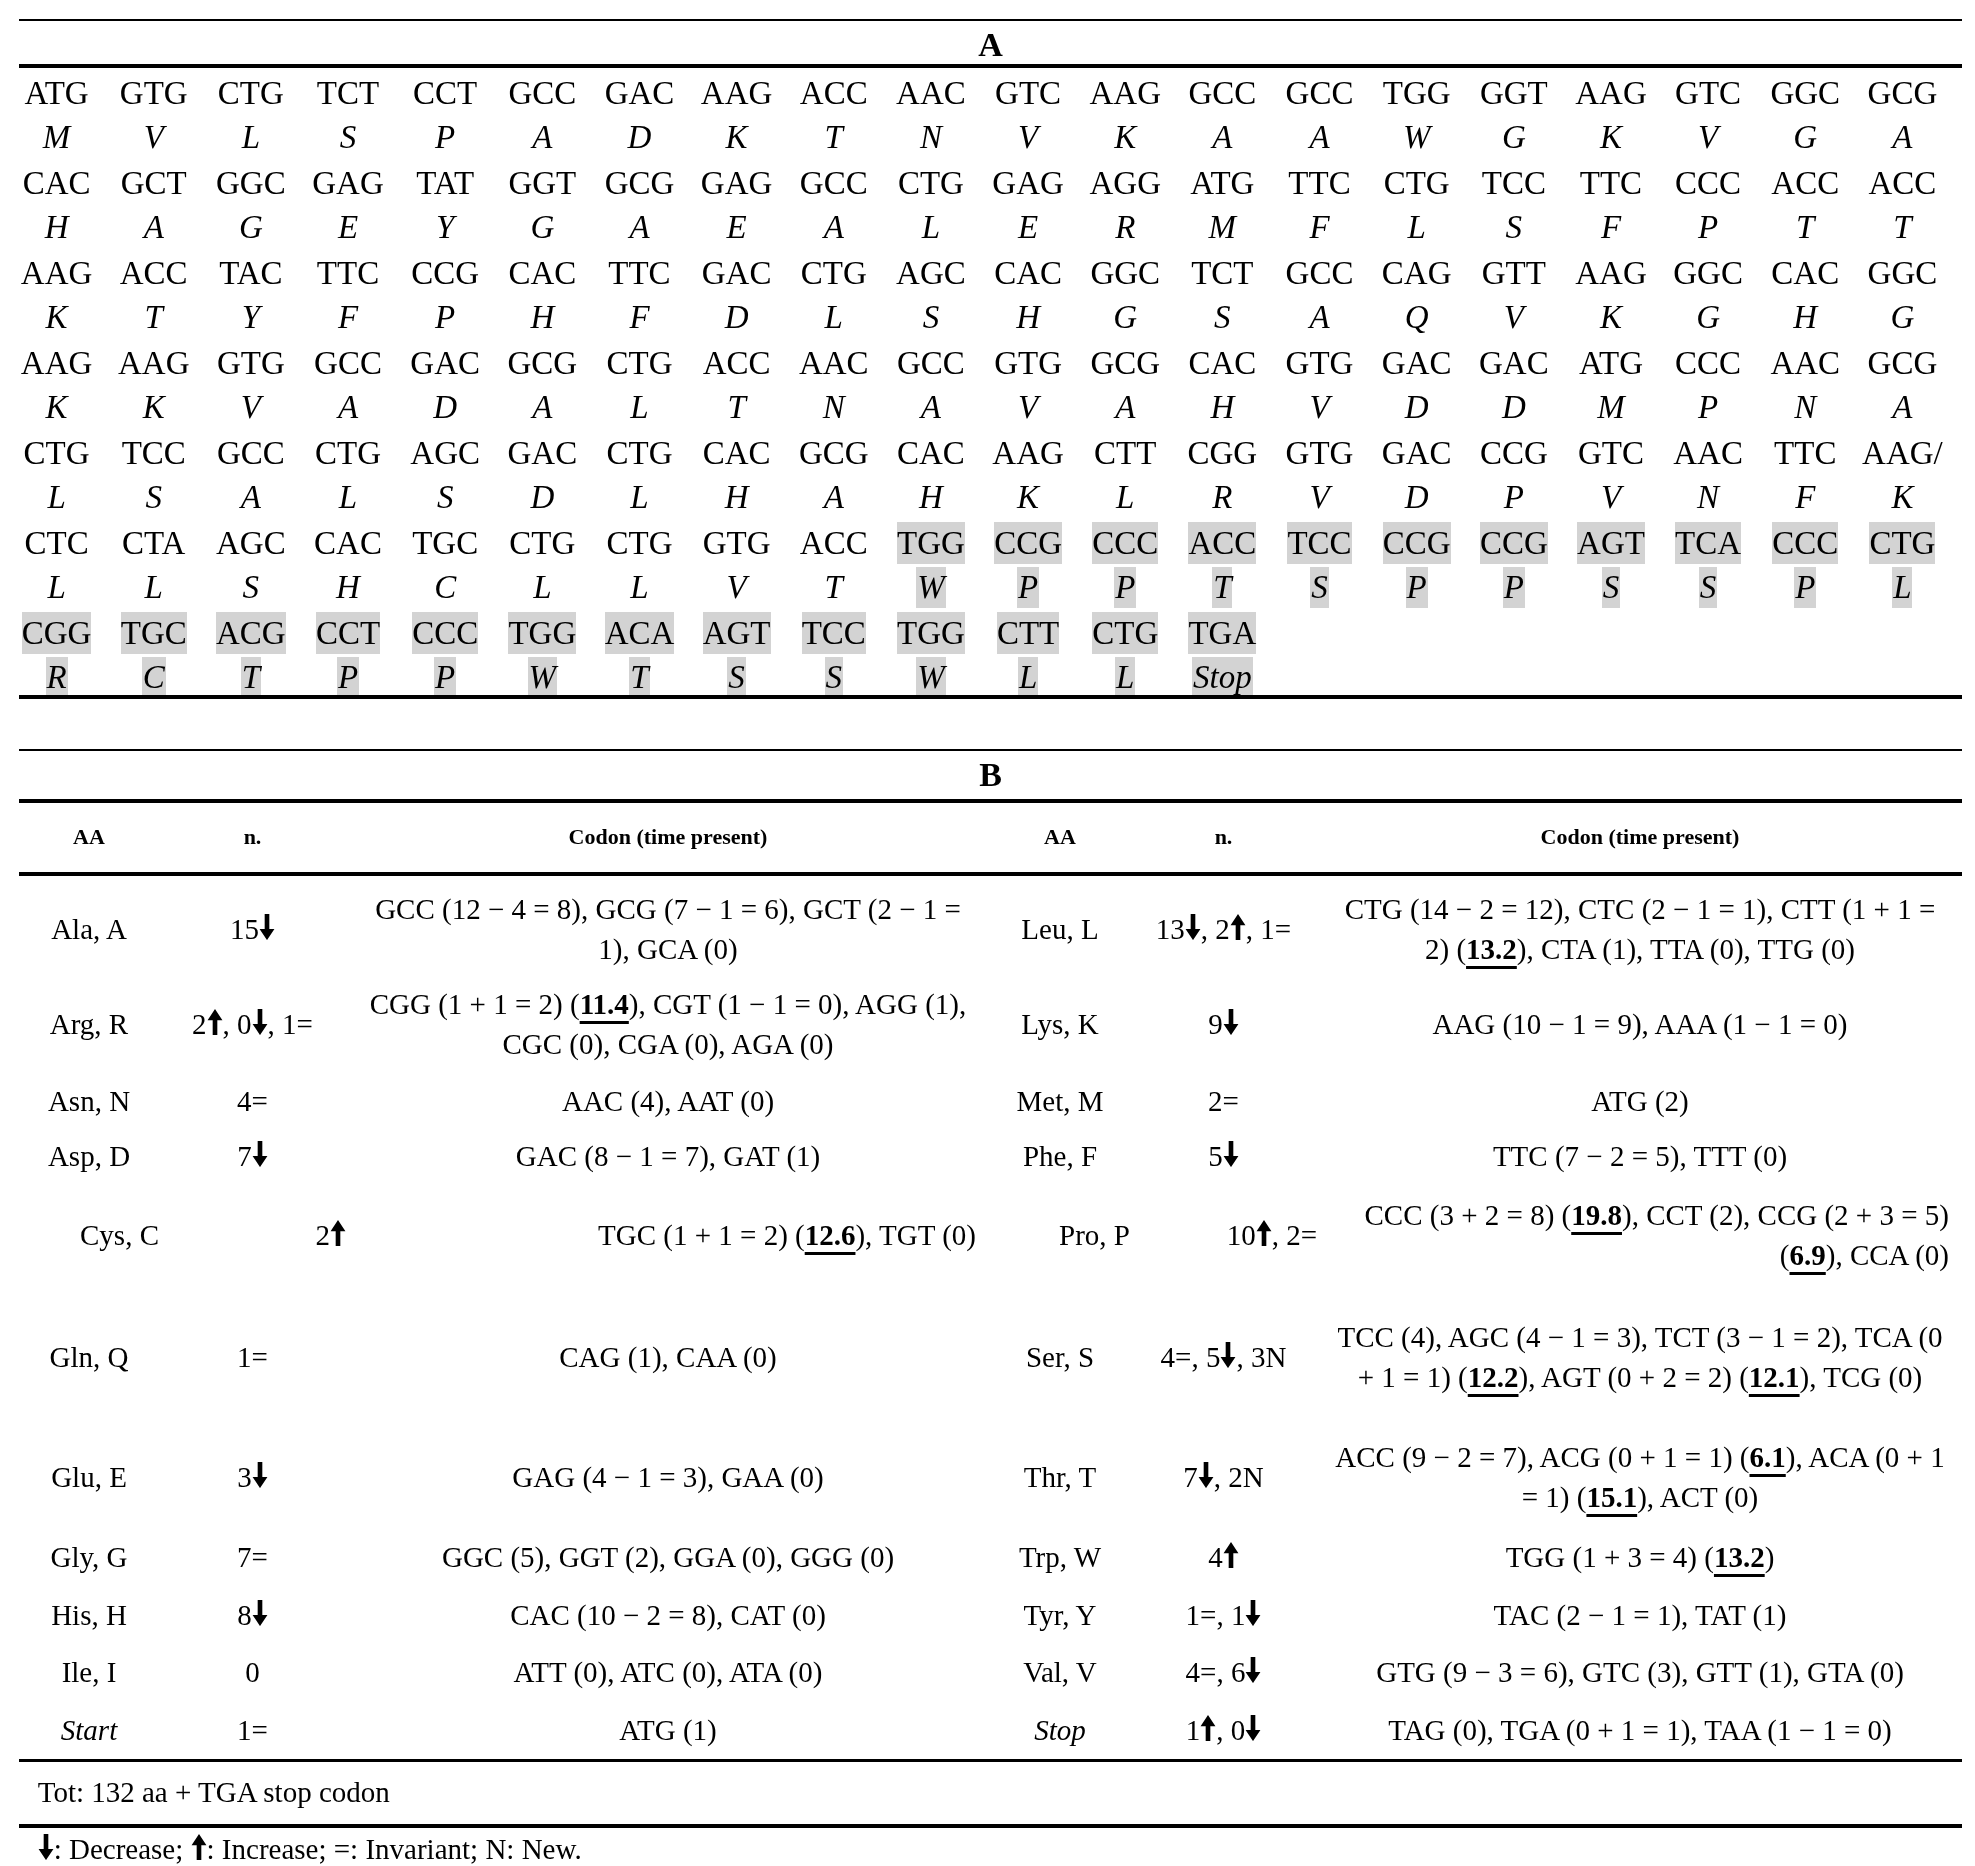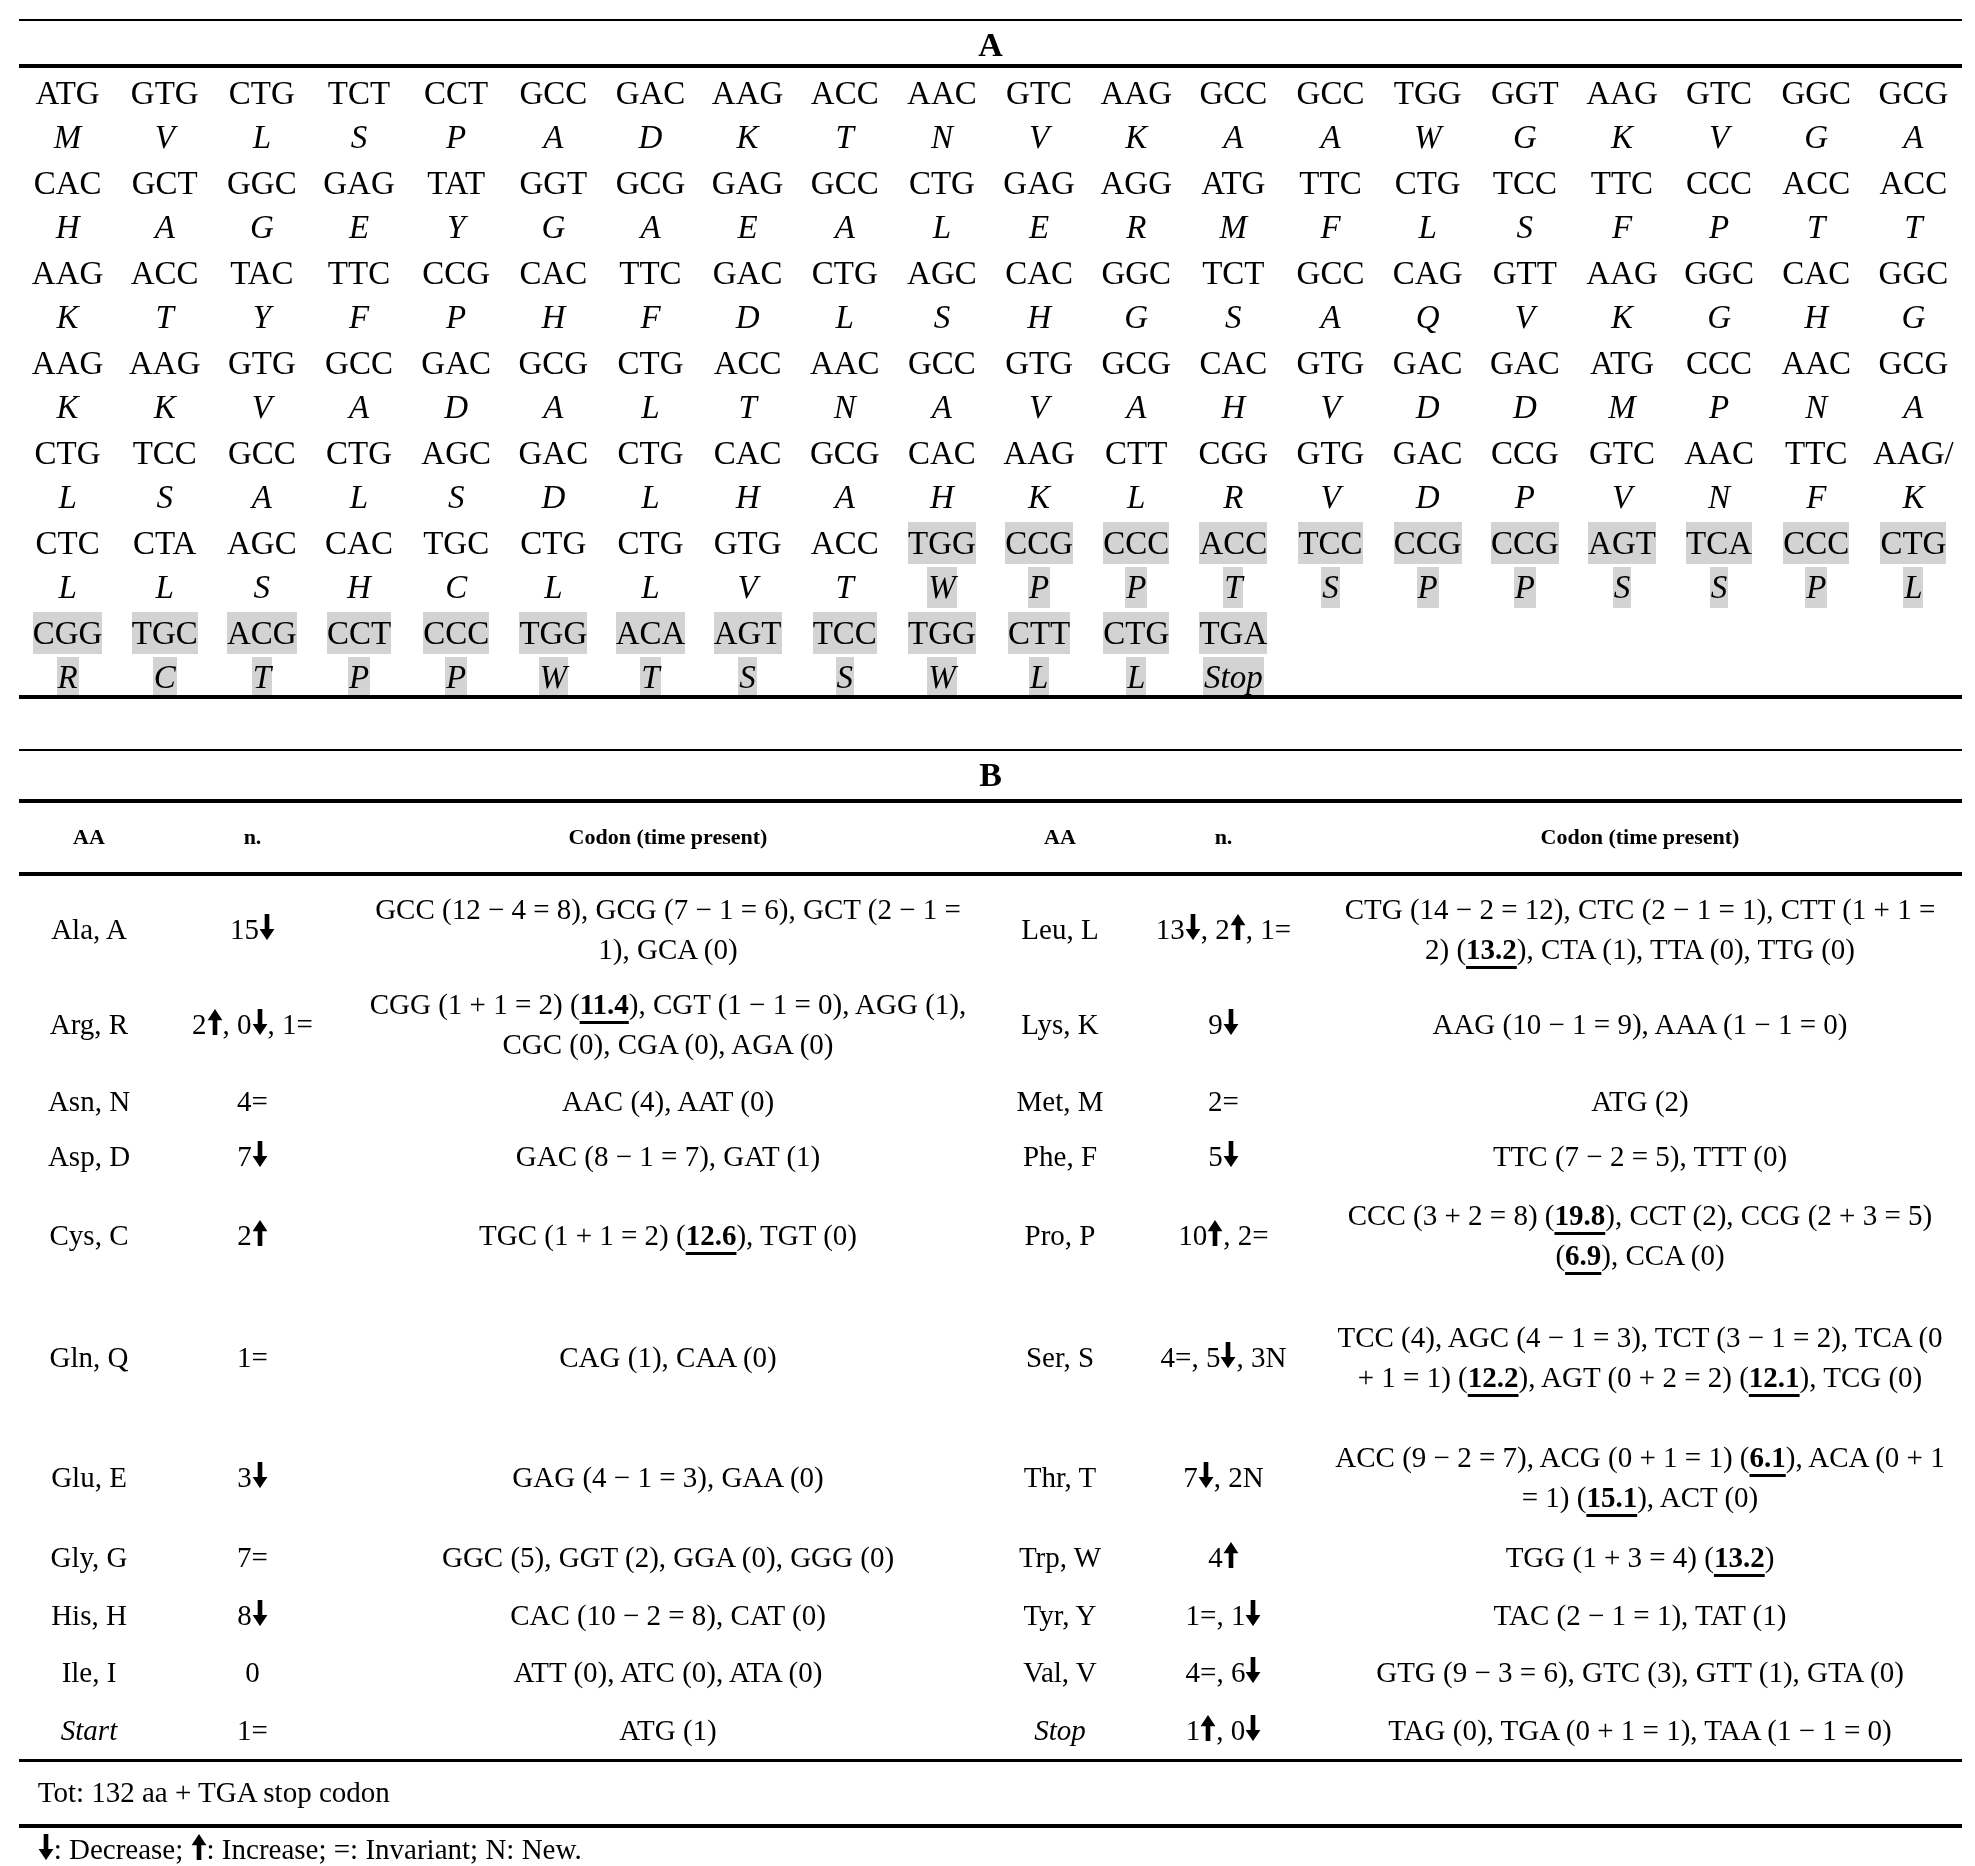--- a/index.html
+++ b/index.html
@@ -5,21 +5,21 @@
   html, body { margin:0; padding:0; background:#ffffff; }
   body { width:1975px; height:1867px; position:relative; overflow:hidden;
          font-family:"Liberation Serif", "DejaVu Serif", serif; color:#000; }
   .rule { position:absolute; left:19px; width:1943px; background:#000; }
   .rule.thin { height:2.3px; }
   .rule.thick { height:3.7px; }
   .sec-title { position:absolute; left:19px; width:1943px; text-align:center;
                font-weight:bold; font-size:34px; line-height:37px; }
 
   
-  #seq { position:absolute; left:19px; top:70px; width:1943px; }
+  #seq { position:absolute; left:8px; top:70px; width:1943px; }
   .seq-row { display:grid; grid-template-columns:repeat(20, 1fr); height:45px; }
   .seq-cell { display:flex; justify-content:center; align-items:center; font-size:33px; }
   .seq-cell .txt { padding:0 0px; line-height:42px; }
   .seq-cell.aa .txt { font-style:italic; line-height:41px; }
   .hl .txt { background:#d3d3d3; }
   .seq-cell.aa.hl .txt { padding:0 0.9px; }
 
   
   #tbl { position:absolute; left:19px; top:802px; width:1943px; }
   .thead { display:grid; grid-template-columns:140px 187px 644px 140px 187px 646px;
@@ -937,21 +937,21 @@
         <div class="num"><span>7</span><span class="arrow"><svg width="16" height="26" viewBox="0 0 34 56" style="vertical-align: -1.9px;">
               <path d="M12 0 H22 V32 H33 L17 56 L1 32 H12 Z" fill="#000"></path>
             </svg></span></div>
         <div class="codon-cell"><span>GAC (8 − 1 = 7), GAT (1)</span></div>
         <div>Phe, F</div>
         <div class="num"><span>5</span><span class="arrow"><svg width="16" height="26" viewBox="0 0 34 56" style="vertical-align: -1.9px;">
               <path d="M12 0 H22 V32 H33 L17 56 L1 32 H12 Z" fill="#000"></path>
             </svg></span></div>
         <div class="codon-cell"><span>TTC (7 − 2 = 5), TTT (0)</span></div>
       </div>
-      <div class="tbody-row" style="min-height: 103px;">
+      <div class="tbody-row" style="min-height: 103px; text-align: right;">
         <div>Cys, C</div>
         <div class="num"><span>2</span><span class="arrow"><svg width="16" height="26" viewBox="0 0 34 56" style="vertical-align: -1.9px;">
               <path d="M12 56 H22 V24 H33 L17 0 L1 24 H12 Z" fill="#000"></path>
             </svg></span></div>
         <div class="codon-cell"><span>TGC (1 + 1 = 2) (</span><span class="uline">12.6</span><span>), TGT (0)</span></div>
         <div>Pro, P</div>
         <div class="num"><span>10</span><span class="arrow"><svg width="16" height="26" viewBox="0 0 34 56" style="vertical-align: -1.9px;">
               <path d="M12 56 H22 V24 H33 L17 0 L1 24 H12 Z" fill="#000"></path>
             </svg></span><span>, 2=</span></div>
         <div class="codon-cell"><span>CCC (3 + 2 = 8) (</span><span class="uline">19.8</span><span>), CCT (2), CCG (2 + 3 = 5) (</span><span class="uline">6.9</span><span>), CCA (0)</span></div>

